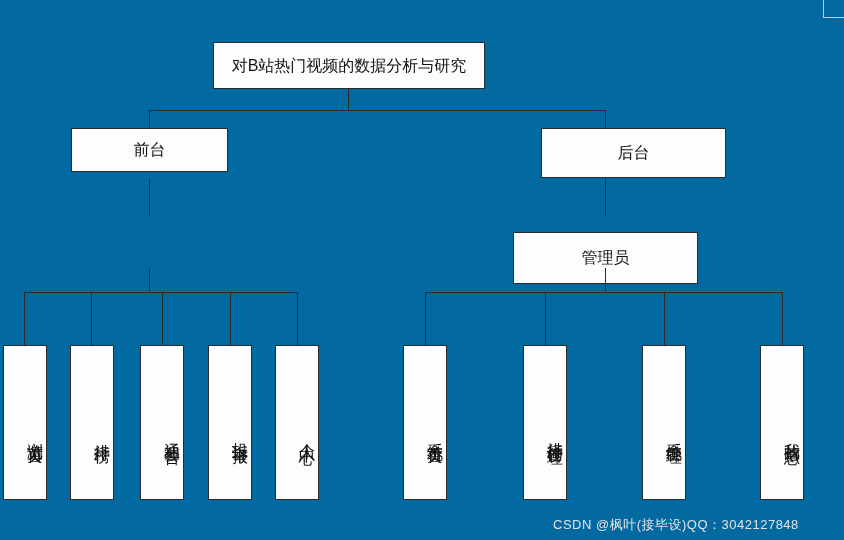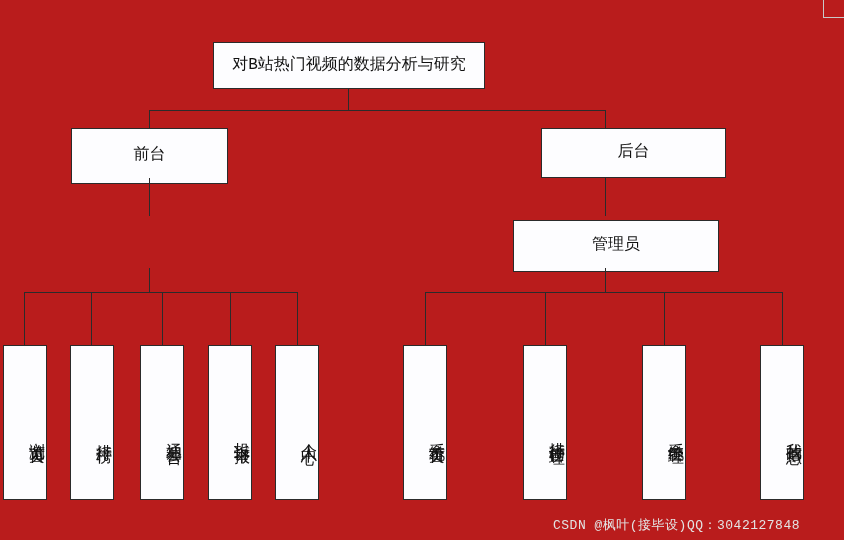--- a/index.html
+++ b/index.html
@@ -4,22 +4,22 @@
 <style>
   html, body {
     margin: 0;
     padding: 0;
     background: #ffffff;
   }
   #canvas {
     position: relative;
     width: 844px;
     height: 540px;
-    background: #b91c1c;
-    font-family: Liberation Mono, monospace;
+    background: #0369a1;
+    font-family: Liberation Sans, sans-serif;
     overflow: hidden;
   }
   .node {
     position: absolute;
     box-sizing: border-box;
     border: 1.4px solid #2b2b2b;
     background: #fdfdff;
     display: flex;
     align-items: center;
     justify-content: center;
@@ -76,31 +76,31 @@
     <span>对B站热门视频的数据分析与研究</span>
   </div>
 
   <div class="ln v" style="left:348px; top:89px; height:22px;"></div>
 
   <div class="ln h" style="left:149px; top:110px; width:457px;"></div>
 
   <div class="ln v" style="left:149px; top:110px; height:19px;"></div>
   <div class="ln v" style="left:605px; top:110px; height:19px;"></div>
 
-  <div class="node level2" style="left:71px; top:128px; width:157px; height:56px;">
+  <div class="node level2" style="left:71px; top:128px; width:157px; height:44px;">
     <span>前台</span>
   </div>
   <div class="node level2" style="left:541px; top:128px; width:185px; height:50px;">
     <span>后台</span>
   </div>
 
   <div class="ln v" style="left:149px; top:178px; height:38px;"></div>
   <div class="ln v" style="left:605px; top:178px; height:38px;"></div>
 
-  <div class="node level3" style="left:513px; top:220px; width:206px; height:52px;">
+  <div class="node level3" style="left:513px; top:232px; width:185px; height:52px;">
     <span>管理员</span>
   </div>
 
   <div class="ln v" style="left:149px; top:268px; height:25px;"></div>
   <div class="ln h" style="left:24px; top:292px; width:274px;"></div>
   <div class="ln v" style="left:24px; top:292px; height:53px;"></div>
   <div class="ln v" style="left:91px; top:292px; height:53px;"></div>
   <div class="ln v" style="left:162px; top:292px; height:53px;"></div>
   <div class="ln v" style="left:230px; top:292px; height:53px;"></div>
   <div class="ln v" style="left:297px; top:292px; height:53px;"></div>

